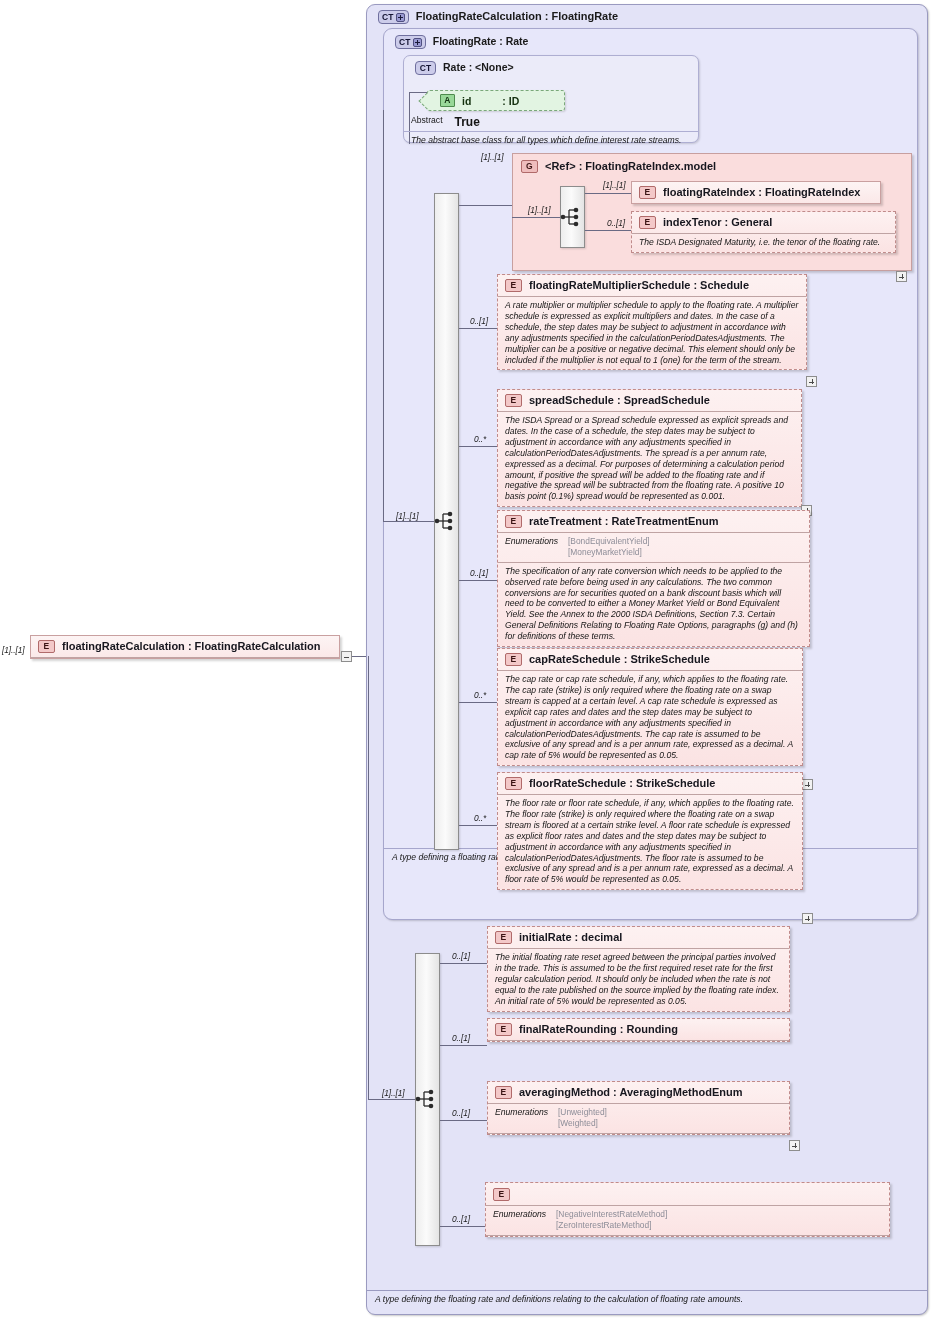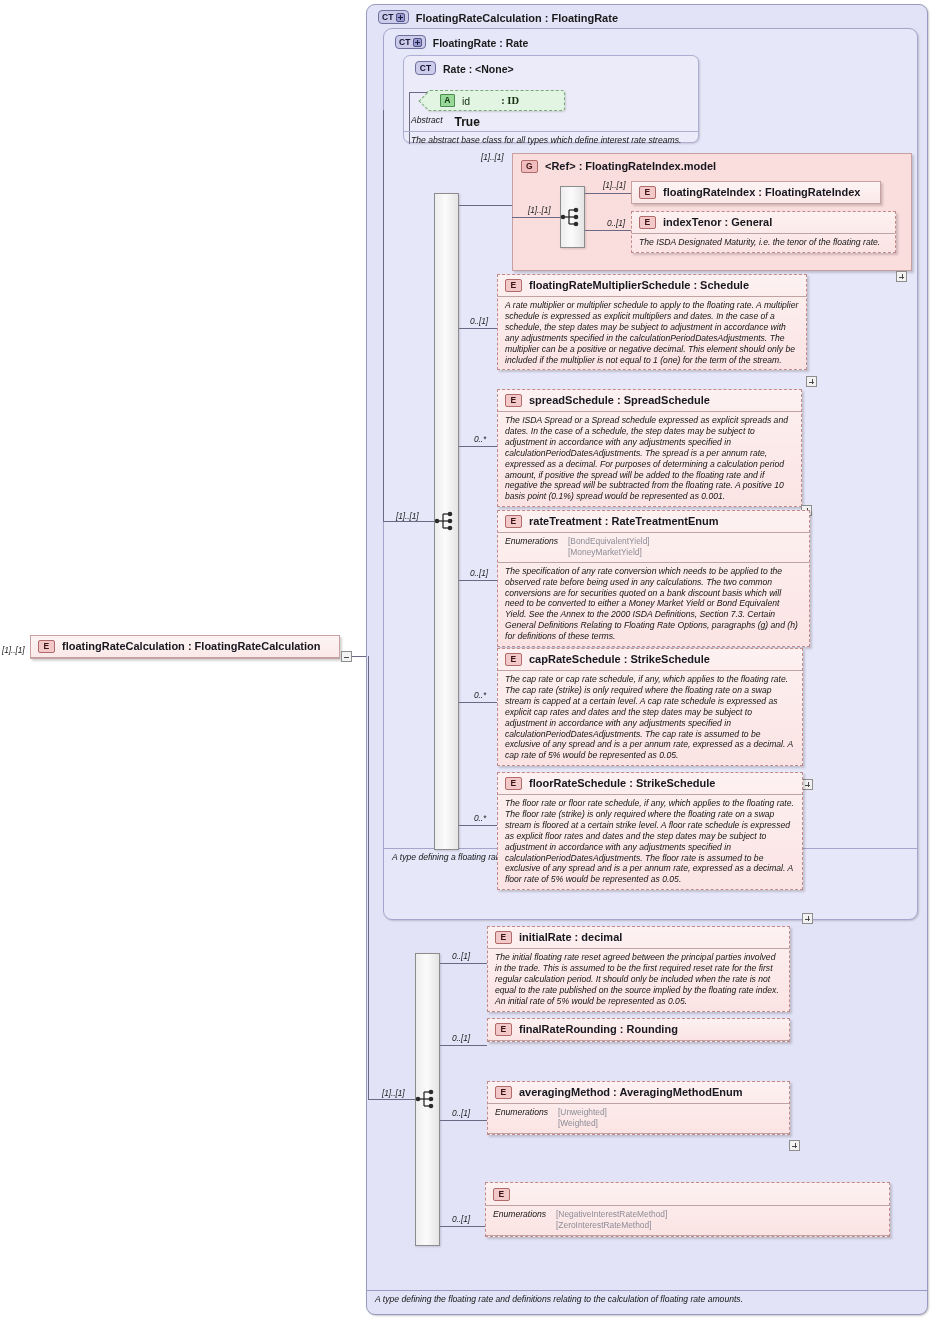--- a/index.html
+++ b/index.html
@@ -32,21 +32,21 @@
   }
   .ct-base {
     background: #ebebf9;
     border: 1px solid #aeaed2;
     border-radius: 7px;
     box-shadow: 1px 1px 2px rgba(0,0,0,.15);
   }
 
   .ct-header {
     display: flex;
-    align-items: flex-end;
+    align-items: flex-start;
     gap: 7px;
     padding: 4px 8px 2px 8px;
     font-size: 11px;
     font-weight: bold;
     color: #1a1a1a;
     white-space: nowrap;
   }
   .ct-header.small { font-size: 10.5px; }
 
   
@@ -125,22 +125,22 @@
   .attr-chev {
     position: absolute;
     left: -7px; top: 50%;
     width: 12px; height: 12px;
     margin-top: -6px;
     background: #e2f4e2;
     border-left: 1px dashed #7aa87a;
     border-bottom: 1px dashed #7aa87a;
     transform: rotate(45deg);
   }
-  .attr-name { font-weight: normal; color: #14300f; }
-  .attr-type { font-weight: bold; color: #14300f; font-family: Liberation Serif, serif; }
+  .attr-name { font-weight: bold; color: #14300f; }
+  .attr-type { font-weight: bold; color: #14300f; }
 
   
   .el-box {
     background: linear-gradient(to bottom, #fdf1f1 0%, #fbe3e3 100%);
     border: 1px dashed #c08b8b;
     box-shadow: 1.5px 1.5px 2px rgba(0,0,0,.17);
   }
   .el-box.solid {
     border: 1px solid #c9a0a0;
     background: linear-gradient(to bottom, #fdf4f4 0%, #fbe8e8 100%);
@@ -172,21 +172,21 @@
   .el-enum .lbl { font-style: italic; color: #141414; flex: none; }
   .el-enum .vals { color: #8d8d98; line-height: 1.35; font-size: 8.4px; }
 
   
   .facet-row {
     display: flex;
     gap: 12px;
     padding: 2px 7px 2px 7px;
     font-size: 8.6px;
   }
-  .facet-row .k { font-style: italic; color: #141414; }
+  .facet-row .k { color: #141414; }
   .facet-row .v { color: #141414; font-size: 12px; font-weight: bold; }
 
   
   .ct-foot {
     border-top: 1px solid #9a9ac0;
     font-size: 8.6px;
     font-style: italic;
     color: #141414;
     padding: 3px 8px 3px 8px;
     line-height: 1.3;

